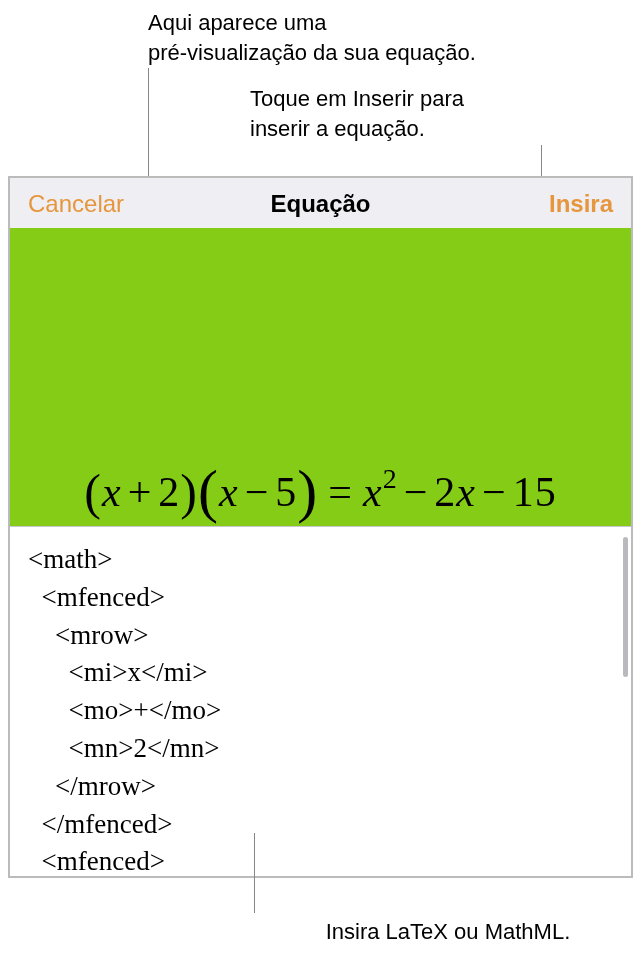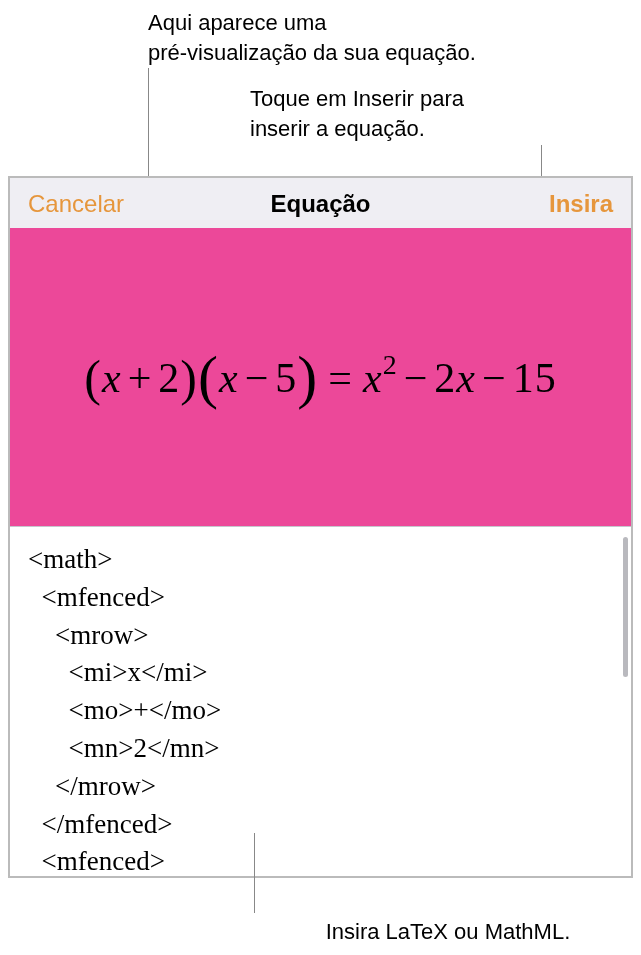--- a/index.html
+++ b/index.html
@@ -92,23 +92,23 @@
       border: none;
       cursor: pointer;
     }
     .btn-right {
       font-weight: 600;
     }
     .preview-area {
       flex: 0 0 auto;
       height: 299px;
       display: flex;
-      align-items: center;
+      align-items: flex-end;
       justify-content: center;
-      background: #ec4899;
+      background: #84cc16;
       border-bottom: 1px solid #c6c6cd;
     }
     .equation-render {
       font-family: "Times New Roman", Georgia, serif;
       font-size: 42px;
       font-style: italic;
       color: #000;
       white-space: nowrap;
       letter-spacing: 1px;
     }

